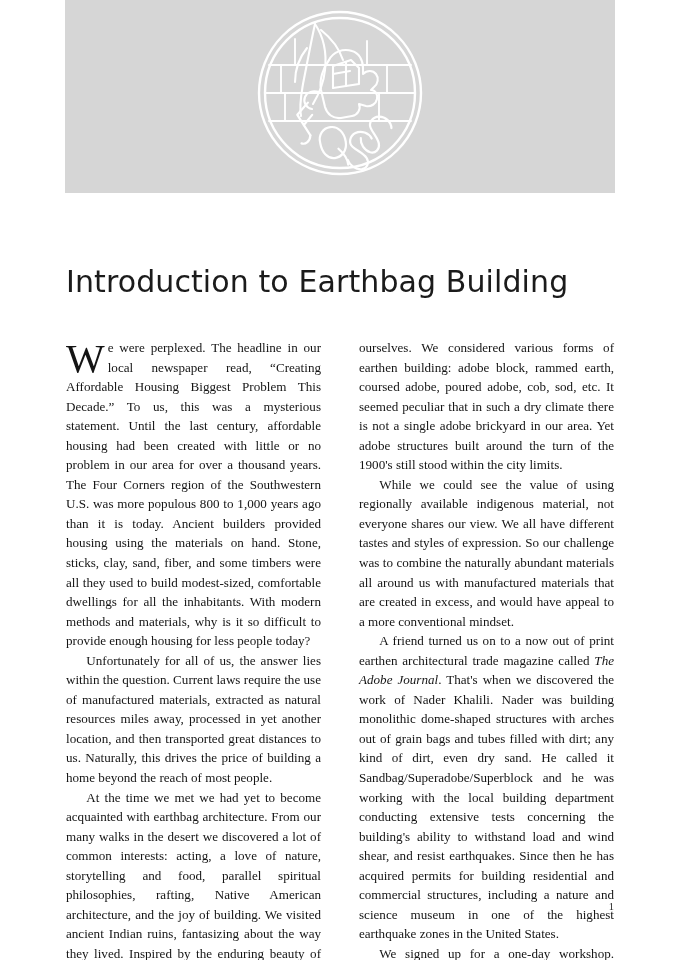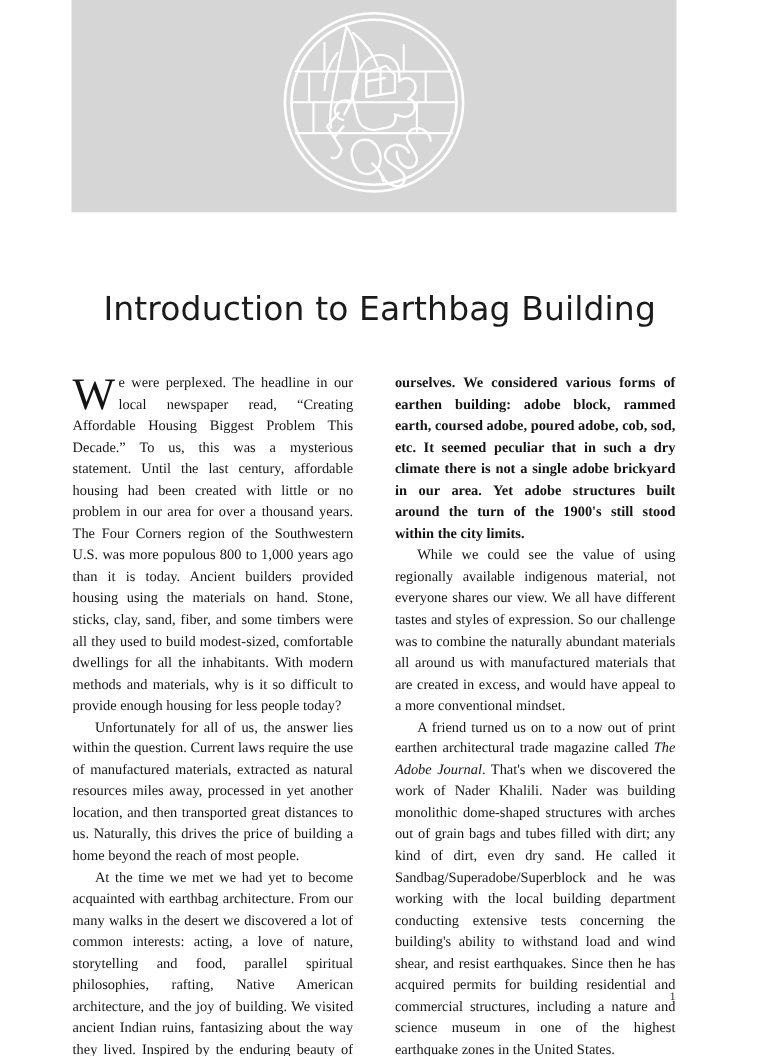--- a/index.html
+++ b/index.html
@@ -40,21 +40,20 @@
     position: absolute;
     left: 66px;
     top: 243px;
     font-family: "DejaVu Sans", "Liberation Sans", sans-serif;
     font-weight: 400;
     font-size: 30px;
     line-height: 38px;
     letter-spacing: 0.1px;
     color: #1b1b1b;
     white-space: nowrap;
-    margin-left: 28px;
   }
 
   
   #article-body {
     position: absolute;
     left: 66px;
     top: 338px;
     width: 548px;
     display: flex;
     justify-content: space-between;
@@ -65,21 +64,21 @@
     line-height: 19.55px;
     text-align: justify;
     text-justify: inter-word;
     hyphens: none;
     color: #141414;
   }
   .text-column p {
     margin: 0;
     text-indent: 1.55em;
   }
-  .text-column p.no-indent { text-indent: 0; font-weight: bold; }
+  .text-column p.no-indent { text-indent: 0; }
   .text-column p.first-para {
     text-indent: 0;
   }
 
   
   .dropcap-letter {
     float: left;
     font-family: "Liberation Serif", "DejaVu Serif", serif;
     font-size: 41px;
     line-height: 34px;

